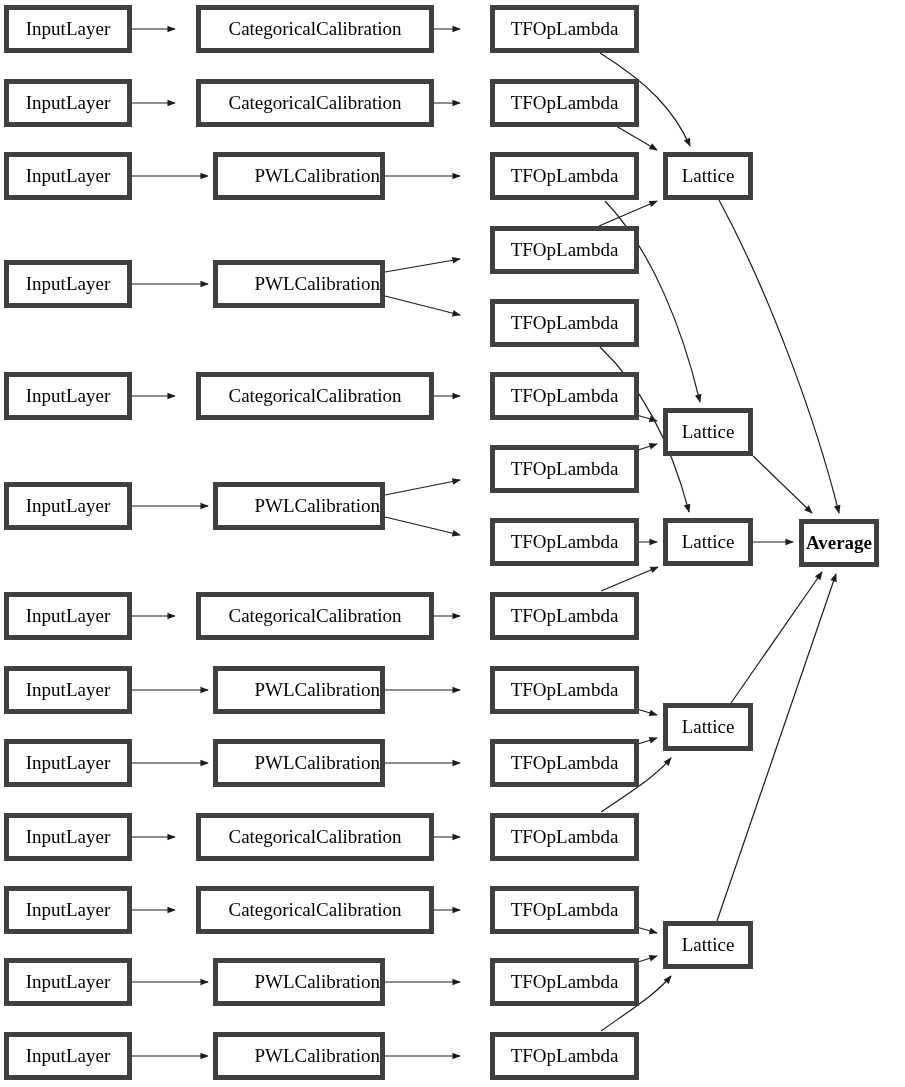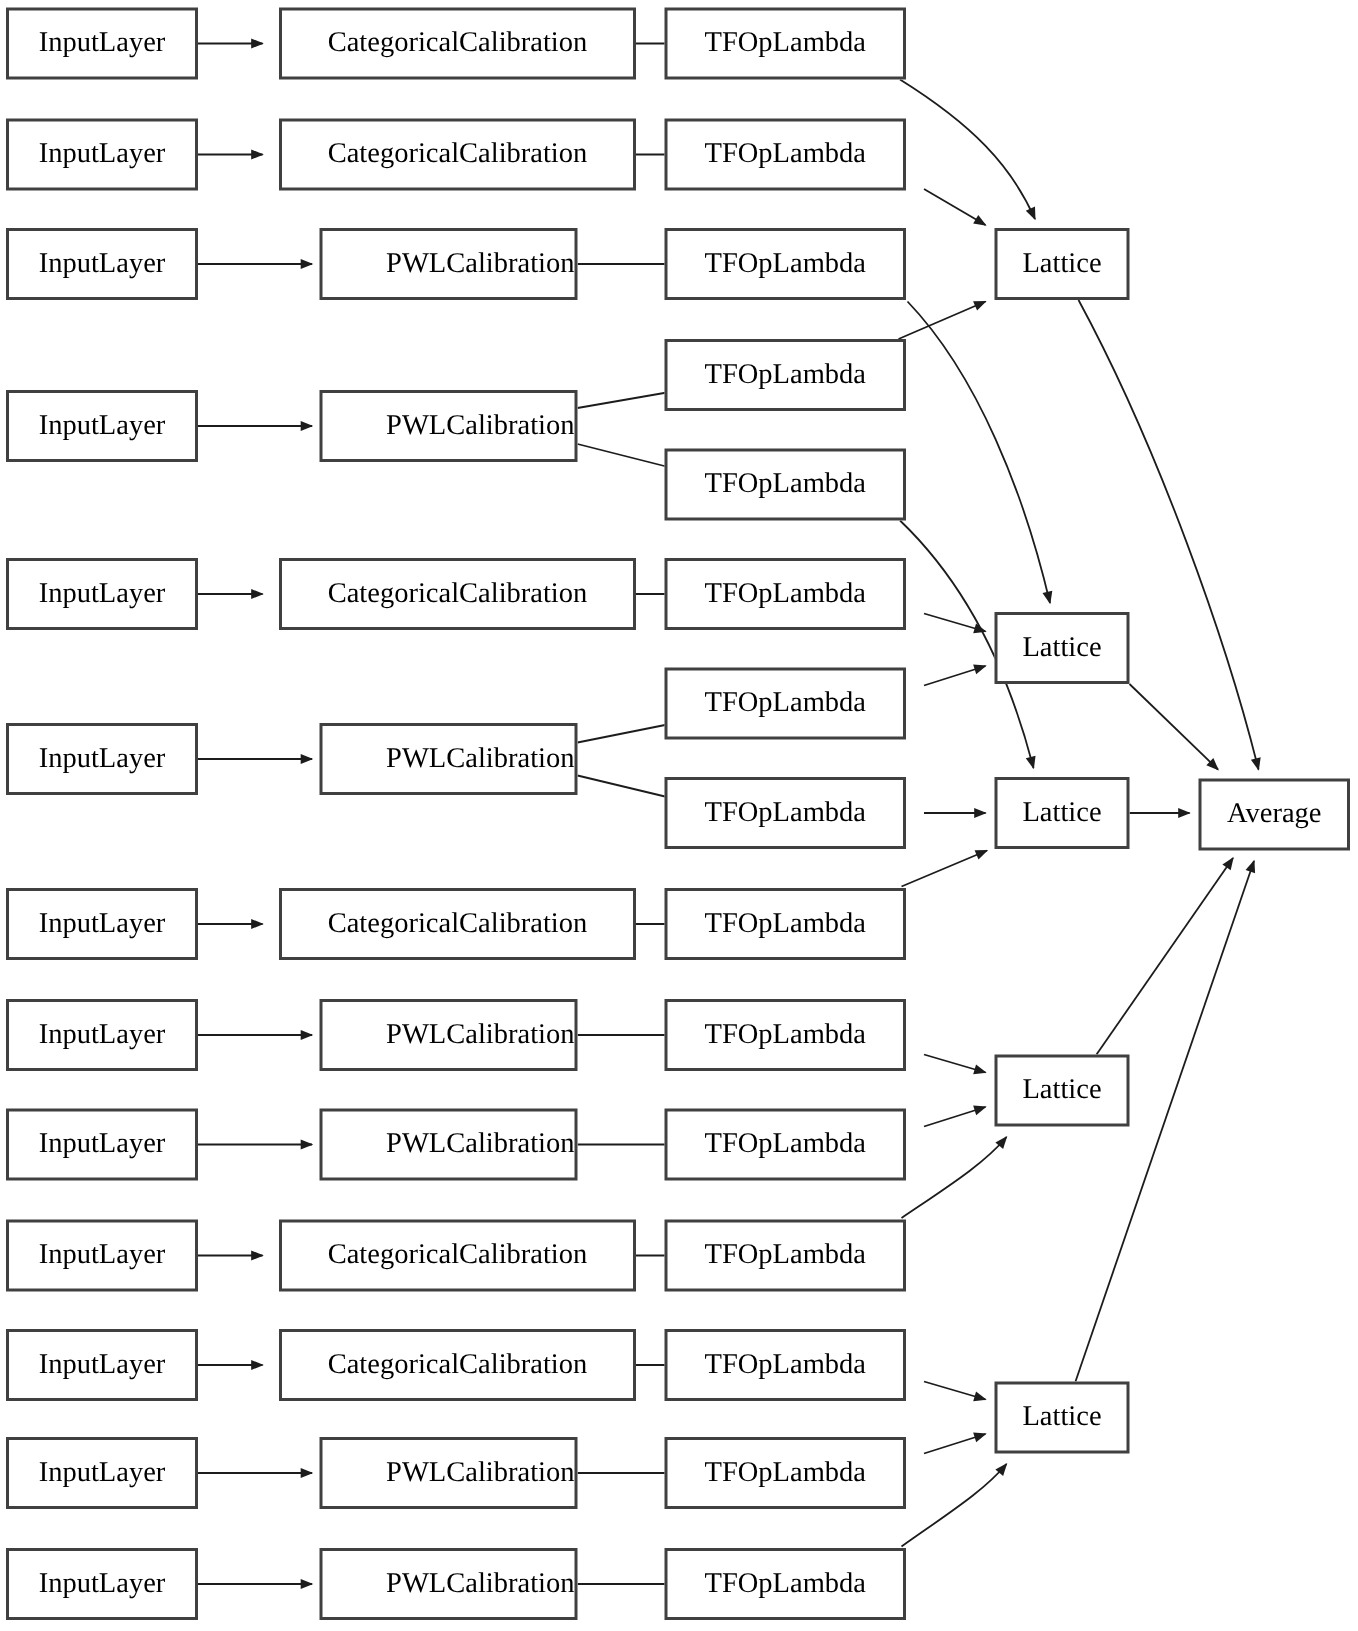--- a/index.html
+++ b/index.html
@@ -8,33 +8,33 @@
     width:905px;height:1087px;
     background:#ffffff;
     font-family:"Liberation Serif","DejaVu Serif",serif;
   }
   #edges{position:absolute;left:0;top:0;width:905px;height:1087px;}
   .edge{fill:none;stroke:#1c1c1c;stroke-width:1.2px;}
   .node{
     position:absolute;
     box-sizing:border-box;
     height:48px;
-    border:2px solid #404040;
+    border:5px solid #404040;
     background:#ffffff;
     color:#000000;
     display:flex;align-items:center;justify-content:center;
     font-size:19px;
     white-space:nowrap;
   }
   .in  {left:4px;  width:128px;}
-  .cat {left:186px;width:238px;align-items:center;}
+  .cat {left:196px;width:238px;align-items:center;}
   .pwl {left:213px;width:172px;justify-content:flex-end;}
-  .tfop{left:443px;width:161px;}
+  .tfop{left:490px;width:149px;}
   .lat {left:663px;width:90px;}
-  .avg {left:799px;width:101px;}
+  .avg {left:799px;width:80px;font-weight:bold;}
 </style>
 </head>
 <body>
 
 <div id="canvas">
 
   <svg id="edges" xmlns="http://www.w3.org/2000/svg">
     <defs>
       <marker id="arrowhead" viewBox="0 0 10 10" refX="9" refY="5" markerWidth="9" markerHeight="7" orient="auto-start-reverse">
         <path d="M0,1 L10,5 L0,9 z" fill="#1c1c1c"></path>

